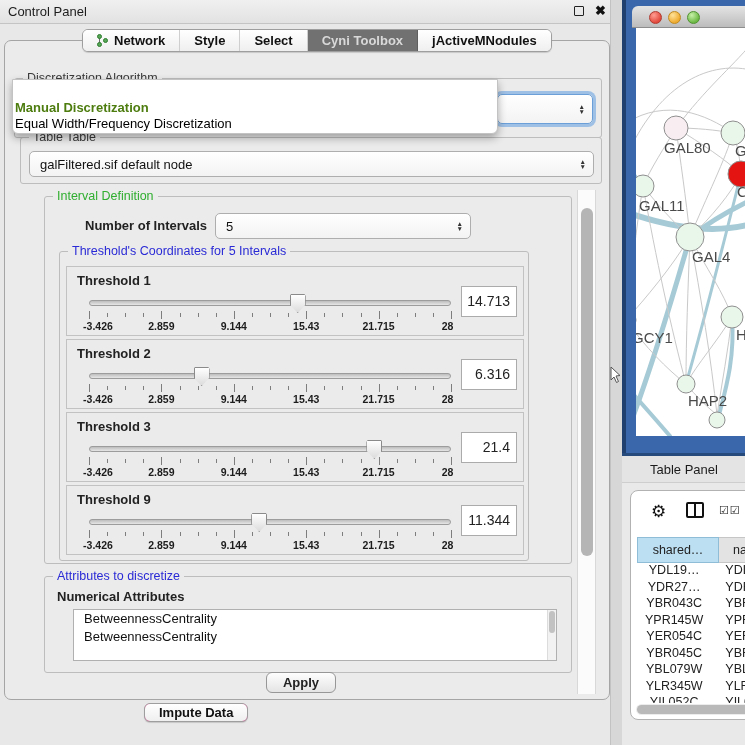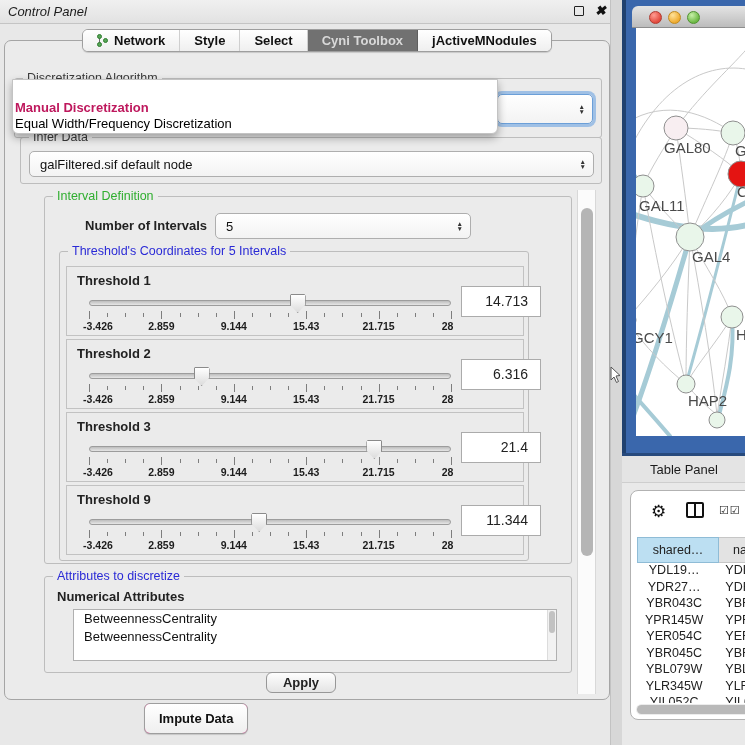--- a/index.html
+++ b/index.html
@@ -1,21 +1,21 @@
 <!DOCTYPE html>
 <html><head>
 <meta charset="utf-8">
 <style>
   * { margin:0; padding:0; box-sizing:border-box; }
   html,body { width:745px; height:745px; }
   body { font-family:"Liberation Sans", sans-serif; background:#e8e8e8; position:relative; overflow:hidden; color:#222; }
 
   
   .cp { position:absolute; left:0; top:0; width:618px; height:745px; background:#e8e8e8; }
-  .cp-titlebar { position:absolute; left:0; top:0; width:618px; height:24px; background:linear-gradient(#f0f0f0,#e2e2e2); border-bottom:1px solid #c4c4c4;font-style:italic; }
+  .cp-titlebar { position:absolute; left:0; top:0; width:618px; height:24px; background:linear-gradient(#f0f0f0,#e2e2e2); border-bottom:1px solid #c4c4c4; }
   .cp-title { position:absolute; left:8px; top:4px; font-size:13px; color:#1c1c1c; }
   .float-icon { position:absolute; right:34px; top:6px; width:10px; height:10px; border:1.6px solid #222; border-radius:1px; }
   .close-icon { position:absolute; right:12px; top:3px; font-size:13px; font-weight:bold; color:#111; }
 
   .cp-body { position:absolute; left:4px; top:40px; width:606px; height:660px; background:#ebebeb; border:1px solid #a5a5a5; border-radius:7px; }
 
   
   .tabs { position:absolute; left:82px; top:29px; height:23px; display:flex; border:1px solid #9e9e9e; border-radius:6px; overflow:hidden; background:#fff; z-index:30; box-shadow:0 1px 1px rgba(0,0,0,.15); }
   .tab { height:100%; display:flex; align-items:center; justify-content:center; gap:5px; padding:0 14px; font-size:13px; font-weight:bold; background:linear-gradient(#ffffff,#efefef); border-right:1px solid #cfcfcf; color:#111; }
   .tab:last-child { border-right:none; }
@@ -36,48 +36,48 @@
 
   
   .combo { position:absolute; background:linear-gradient(#ffffff,#f3f3f3); border:1px solid #aeaeae; border-radius:5px; font-size:13px; display:flex; align-items:center; padding:0 22px 0 10px; color:#111; }
   .stepper { position:absolute; right:7px; top:50%; transform:translateY(-50%); display:flex; flex-direction:column; line-height:5px; font-size:6.5px; color:#333; text-align:center; }
 
   .disc-combo { left:497px; top:94px; width:96px; height:30px; border:1px solid #6b9fd8; box-shadow:0 0 0 3px rgba(96,156,224,.55); z-index:10; }
 
   
   .popup { position:absolute; left:12px; top:79px; width:486px; height:55px; background:#fff; border:1px solid #c3c3c3; border-radius:0 0 6px 6px; box-shadow:0 4px 9px rgba(0,0,0,.32); z-index:20; }
   .popup-hint { position:absolute; top:5px; width:100%; text-align:center; font-size:13px; color:#b9b9b9; }
-  .popup-item1 { position:absolute; left:2px; top:20px; font-size:13px; font-weight:bold; color:#be185d; }
+  .popup-item1 { position:absolute; left:2px; top:20px; font-size:13px; font-weight:bold; color:#4d7c0f; }
   .popup-item2 { position:absolute; left:2px; top:36px; font-size:13px; color:#000; }
 
   .vscroll { position:absolute; left:577px; top:190px; width:19px; height:504px; background:#fbfbfb; border-left:1px solid #d8d8d8; border-right:1px solid #d8d8d8; }
   .vthumb { position:absolute; left:3px; top:18px; width:12px; height:348px; background:#b5b5b5; border-radius:7px; }
 
   
   .thr-box { position:absolute; left:6px; width:458px; height:70px; border:1px solid #c2c2c2; background:#ebebeb; }
   .thr-label { position:absolute; left:10px; top:6px; font-size:13px; font-weight:bold; }
   .thr-track { position:absolute; left:22px; top:33px; width:362px; height:6px; background:linear-gradient(#bdbdbd,#e6e6e6); border:1px solid #9c9c9c; border-radius:4px; }
   .thr-thumb { position:absolute; top:-7px; width:16px; height:19px; background:linear-gradient(#ffffff,#dcdcdc); border:1px solid #8a8a8a; clip-path:polygon(8% 0,92% 0,100% 10%,100% 55%,50% 100%,0 55%,0 10%); }
   .thr-ticks { position:absolute; left:22px; top:44px; width:362px; height:8px; }
   .tick { position:absolute; top:2px; width:1px; height:4px; background:#7d7d7d; }
   .tick.major { top:0; height:8px; }
   .thr-scale { position:absolute; left:22px; top:53px; width:362px; height:12px; font-size:10.5px; font-weight:bold; color:#1c1c1c; }
   .slab { position:absolute; transform:translateX(-50%); white-space:nowrap; }
   .slab:first-child { transform:translateX(-20%); }
   .slab:last-child { transform:translateX(-80%); }
-  .thr-value { position:absolute; left:394px; top:19px; width:80px; height:31px; background:#fff; border:1px solid #ababab; font-size:14px; line-height:29px; text-align:right; padding-right:12px; }
+  .thr-value { position:absolute; left:394px; top:19px; width:56px; height:31px; background:#fff; border:1px solid #ababab; font-size:14px; line-height:29px; text-align:right; padding-right:6px; }
 
   .attr-list { position:absolute; left:28px; top:32px; width:484px; height:52px; background:#fff; border:1px solid #b0b0b0; overflow:hidden; }
   .attr-item { font-size:13px; line-height:18px; padding-left:10px; color:#111; }
   .attr-scroll { position:absolute; right:0; top:0; width:9px; height:100%; background:#f2f2f2; border-left:1px solid #dcdcdc; }
   .attr-scroll i { position:absolute; left:1px; top:1px; width:6px; height:22px; background:#c2c2c2; border-radius:4px; }
 
   .apply-btn { position:absolute; left:266px; top:672px; width:70px; height:21px; background:linear-gradient(#fefefe,#e4e4e4); border:1px solid #979797; border-radius:6px; font-size:13px; font-weight:bold; text-align:center; line-height:19px; }
 
-  .bottom-tabs { position:absolute; left:144px; top:703px; height:31px; display:flex; border:1px solid #9e9e9e; border-radius:6px; overflow:hidden; background:#ec4899; z-index:30; box-shadow:0 1px 1px rgba(0,0,0,.15);justify-content:center; }
+  .bottom-tabs { position:absolute; left:144px; top:703px; height:19px; display:flex; border:1px solid #9e9e9e; border-radius:6px; overflow:hidden; background:#ec4899; z-index:30; box-shadow:0 1px 1px rgba(0,0,0,.15);justify-content:center; }
 
   
   .divider { position:absolute; left:610px; top:0; width:12px; height:745px; background:#d7d7d7; border-left:1px solid #c2c2c2; }
 
   
   .net-frame { position:absolute; left:622px; top:0; width:123px; height:456px; background:#3a67ac; }
   .net-frame::before { content:""; position:absolute; left:0; top:0; width:4px; height:100%; background:#20416f; }
   .net-frame::after { content:""; position:absolute; left:0; bottom:0; width:100%; height:3px; background:#274a7d; }
   .mac-bar { position:absolute; left:10px; top:6px; right:0; height:22px; background:linear-gradient(#e4e4e4,#bcbcbc); border-radius:6px 0 0 0; border-bottom:1px solid #8d8d8d; }
   .light { position:absolute; top:5px; width:13px; height:13px; border-radius:50%; }
@@ -152,21 +152,21 @@
         <span>▼</span>
       </span>
   </div>
 
   <div class="popup">
     <div class="popup-item1">Manual Discretization</div>
     <div class="popup-item2">Equal Width/Frequency Discretization</div>
   </div>
 
   <div class="group" style="left:20px; top:137px; width:582px; height:47px;">
-    <span class="group-label lbl-dark">Infer Data</span>
+    <span class="group-label lbl-dark">Table Table</span>
     <div class="combo" style="left:8px; top:13px; width:565px; height:26px;">
       <span>galFiltered.sif default node</span>
       <span class="stepper">
           <span>▲</span>
           <span>▼</span>
         </span>
     </div>
   </div>
 
   <div class="group" style="left:44px; top:196px; width:528px; height:368px;">

